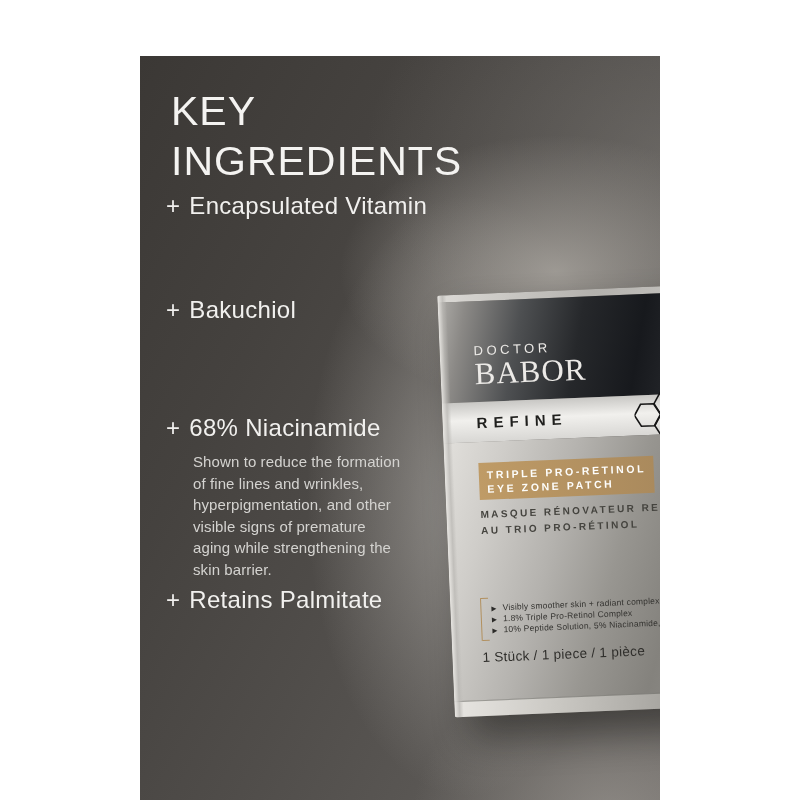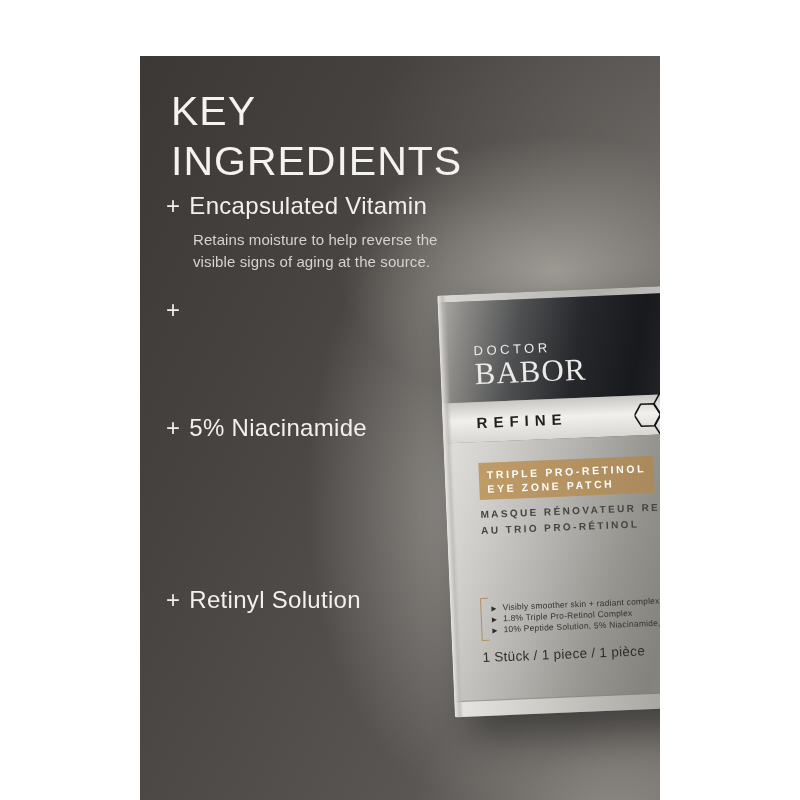--- a/index.html
+++ b/index.html
@@ -66,40 +66,41 @@
 <div class="canvas">
   <div class="photo">
 
     <div class="title">KEY INGREDIENTS</div>
 
     <section class="ing" style="top:136px">
       <h2>
         <span class="plus">+</span>
         <span>Encapsulated Vitamin</span>
       </h2>
-      <p style="max-width:258px">Retains moisture to help reverse the visible signs of aging at the source.</p>
     </section>
 
     <section class="ing" style="top:240px">
       <h2>
         <span class="plus">+</span>
+        <span>Bakuchiol</span>
       </h2>
     </section>
 
     <section class="ing" style="top:358px">
       <h2>
         <span class="plus">+</span>
-        <span>5% Niacinamide</span>
+        <span>68% Niacinamide</span>
       </h2>
+      <p style="max-width:208px">Shown to reduce the formation of fine lines and wrinkles, hyperpigmentation, and other visible signs of premature aging while strengthening the skin barrier.</p>
     </section>
 
     <section class="ing" style="top:530px">
       <h2>
         <span class="plus">+</span>
-        <span>Retinyl Solution</span>
+        <span>Retains Palmitate</span>
       </h2>
     </section>
 
     <div class="package">
       <div class="crimp-left"></div>
       <div class="crimp-top"></div>
 
       <div class="pack-top">
         <div class="brand">
           <div class="doctor">DOCTOR</div>

